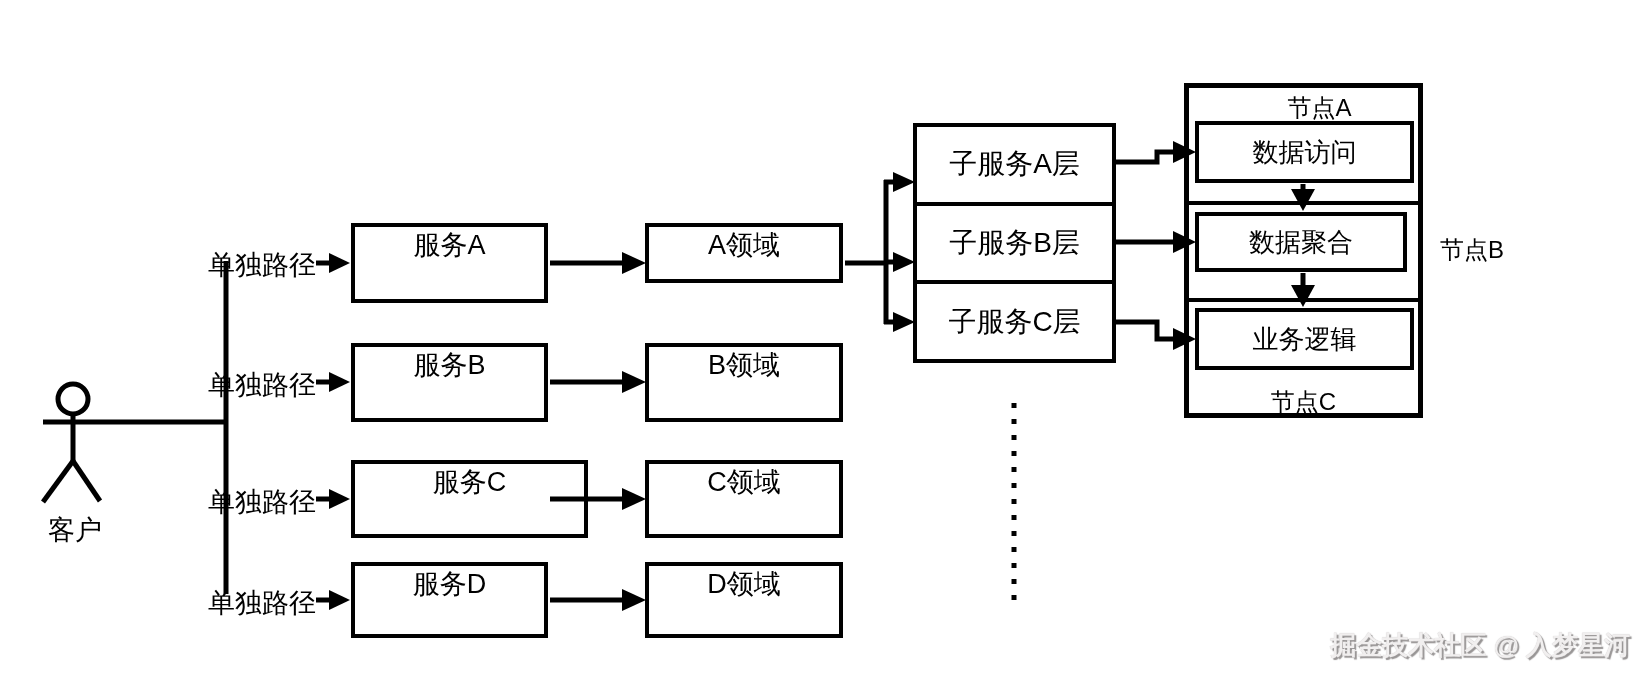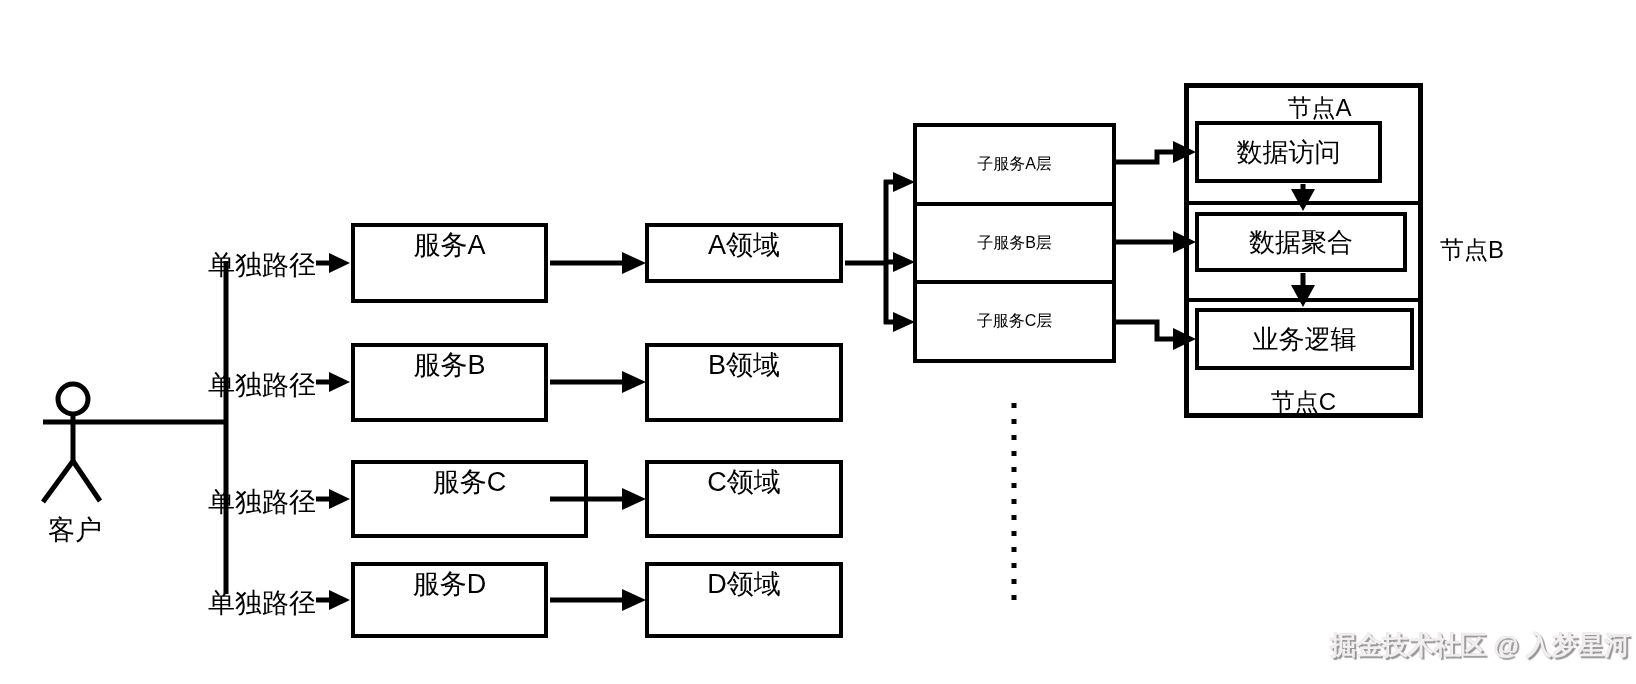--- a/index.html
+++ b/index.html
@@ -7,21 +7,21 @@
     position:relative;width:1636px;height:684px;background:#ffffff;overflow:hidden;
     font-family:"Liberation Sans","DejaVu Sans",sans-serif;color:#000;
   }
   .lines{position:absolute;left:0;top:0;pointer-events:none;}
   .box{
     position:absolute;box-sizing:border-box;border:4px solid #000;background:#fff;
     display:flex;align-items:flex-start;justify-content:center;font-size:27px;
   }
   .stack{
     position:absolute;box-sizing:border-box;border:4px solid #000;background:#fff;
-    display:flex;flex-direction:column;font-size:16px;
+    display:flex;flex-direction:column;font-size:28px;
   }
   .stack-row{flex:1;display:flex;align-items:center;justify-content:center;border-bottom:4px solid #000;}
   .stack-row:last-child{border-bottom:none;border-radius:12px;}
   .nodegroup{
     position:absolute;box-sizing:border-box;border:5px solid #000;background:#fff;
   }
   .ng-divider{position:absolute;left:0;right:0;height:0;border-top:4px solid #000;}
   .ng-label{position:absolute;left:0;right:0;text-align:center;font-size:24px;}
   .inner-box{
     position:absolute;box-sizing:border-box;border:4px solid #000;background:#fff;
@@ -75,21 +75,21 @@
     </div>
     <div class="stack-row">
       <span>子服务C层</span>
     </div>
   </div>
 
   <div class="nodegroup" style="left:1184px;top:83px;width:239px;height:335px;">
     <div class="ng-label" style="top:4px;margin-left:32px;">节点A</div>
     <div class="ng-divider" style="top:113px;"></div>
     <div class="ng-divider" style="top:210px;"></div>
-    <div class="inner-box" style="left:6px;top:33px;width:187px;height:62px;">
+    <div class="inner-box" style="left:6px;top:33px;width:219px;height:62px;">
       <span>数据访问</span>
     </div>
     <div class="inner-box" style="left:6px;top:124px;width:212px;height:60px;">
       <span>数据聚合</span>
     </div>
     <div class="inner-box" style="left:6px;top:220px;width:219px;height:62px;">
       <span>业务逻辑</span>
     </div>
     <div class="ng-label" style="top:298px;">节点C</div>
   </div>

